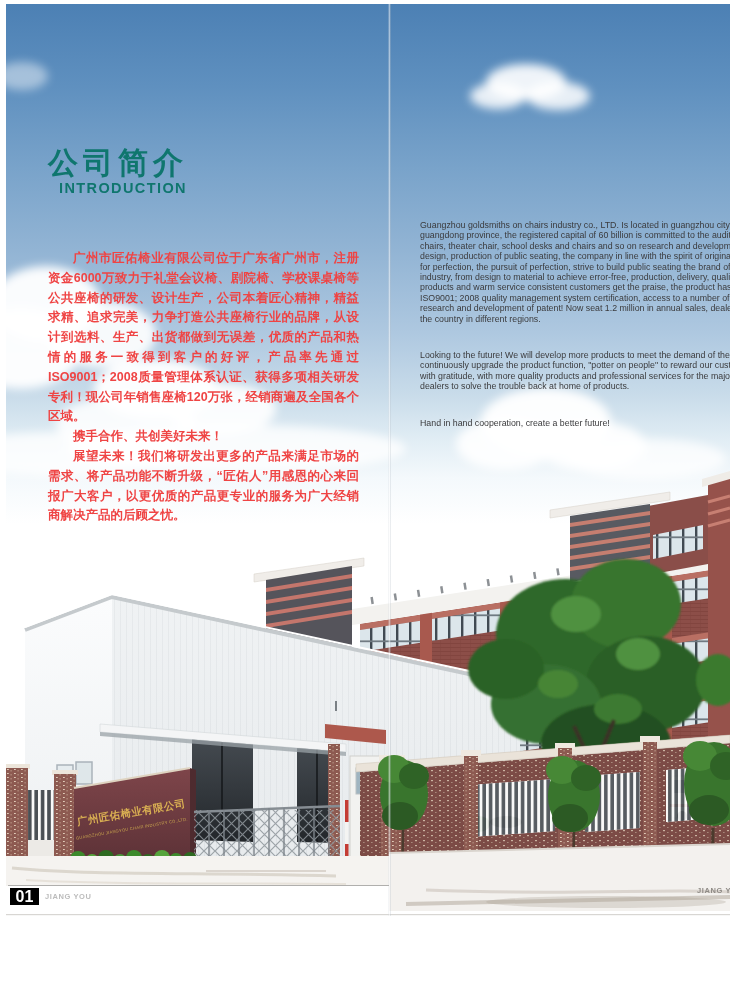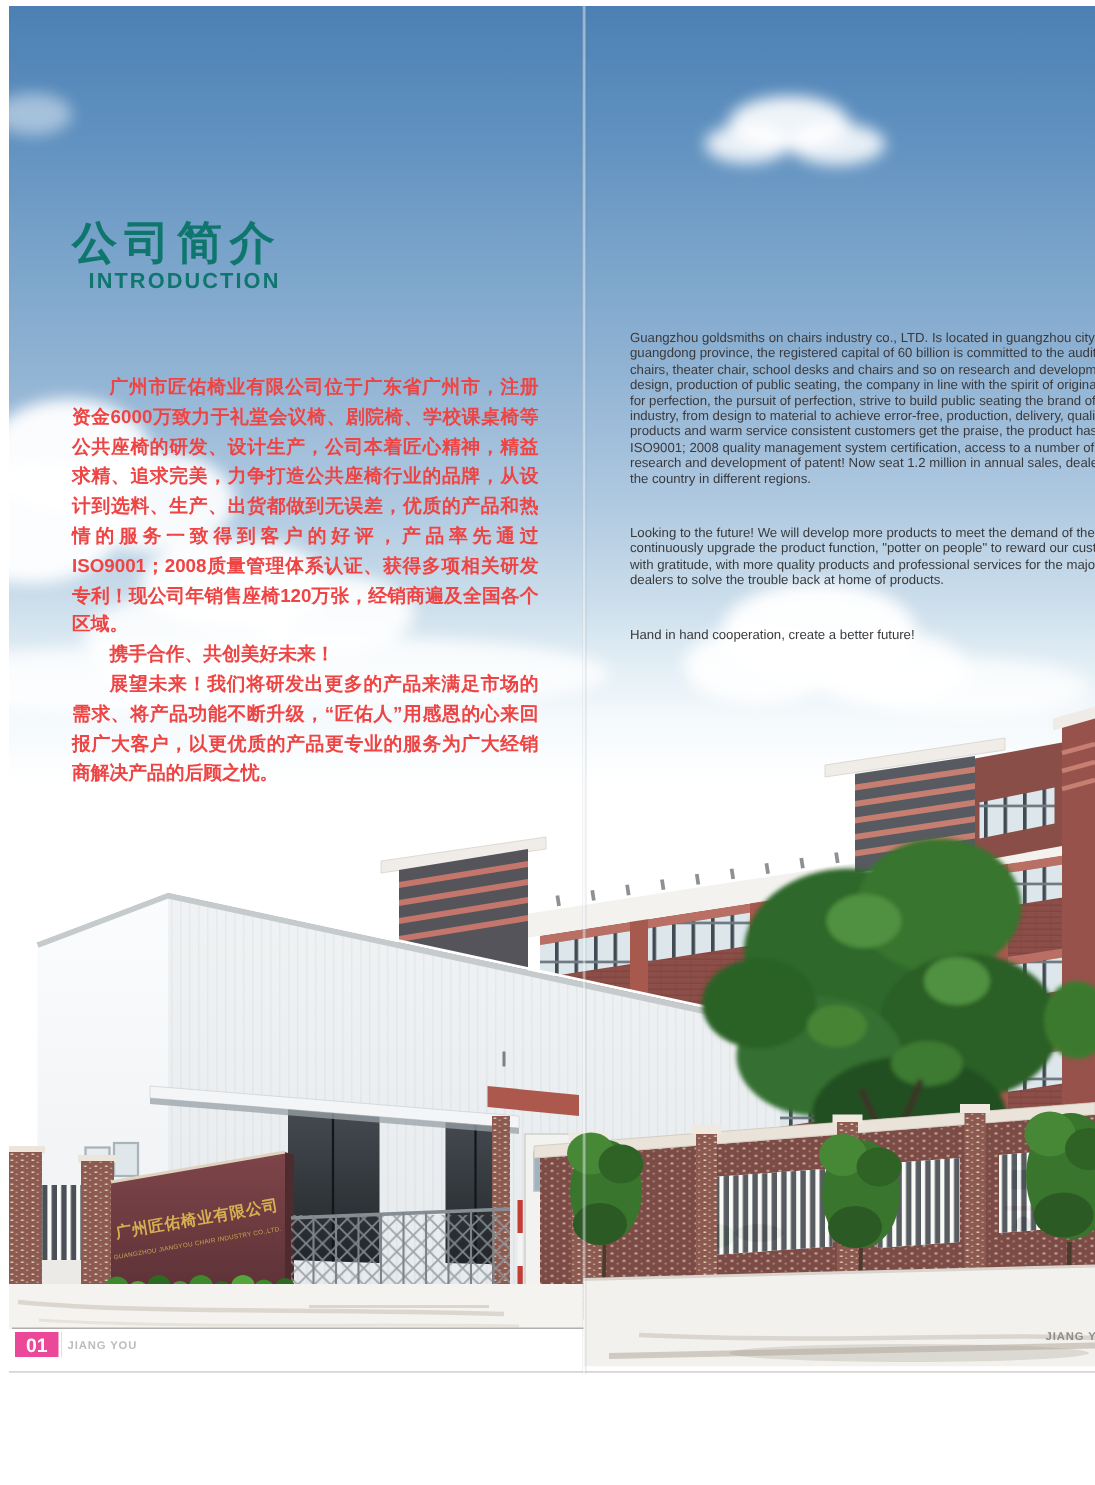--- a/index.html
+++ b/index.html
@@ -28,22 +28,22 @@
     margin-top:28px;
   }
   .zh-text p{margin:0;text-indent:2em;}
   .en-text{
     position:absolute;left:420px;top:220px;width:352px;z-index:4;
     font-size:8.8px;line-height:10.4px;color:#3a3a3c;
   }
   .en-text p{margin:0 0 26px 0;}
   .footer-line{position:absolute;left:8px;top:885px;width:381px;height:1px;background:#b0afad;z-index:6;}
   .page-badge{
-    position:absolute;left:10px;top:888px;width:29px;height:17px;background:#ec4899;
-    color:#ffffff;font-size:13px;font-weight:bold;text-align:center;line-height:17px;z-index:6;
+    position:absolute;left:10px;top:888px;width:29px;height:17px;background:#000000;
+    color:#ffffff;font-size:16px;font-weight:bold;text-align:center;line-height:17px;z-index:6;
     border-right:2px solid #ffffff;
   }
   .brand-left{
     position:absolute;left:45px;top:892px;font-size:7.5px;font-weight:bold;
     letter-spacing:0.6px;color:#bcbcbc;z-index:6;
   }
   .brand-right{
     position:absolute;left:697px;top:886px;font-size:7.5px;font-weight:bold;
     letter-spacing:0.6px;color:#8f8b86;z-index:6;white-space:nowrap;
   }

